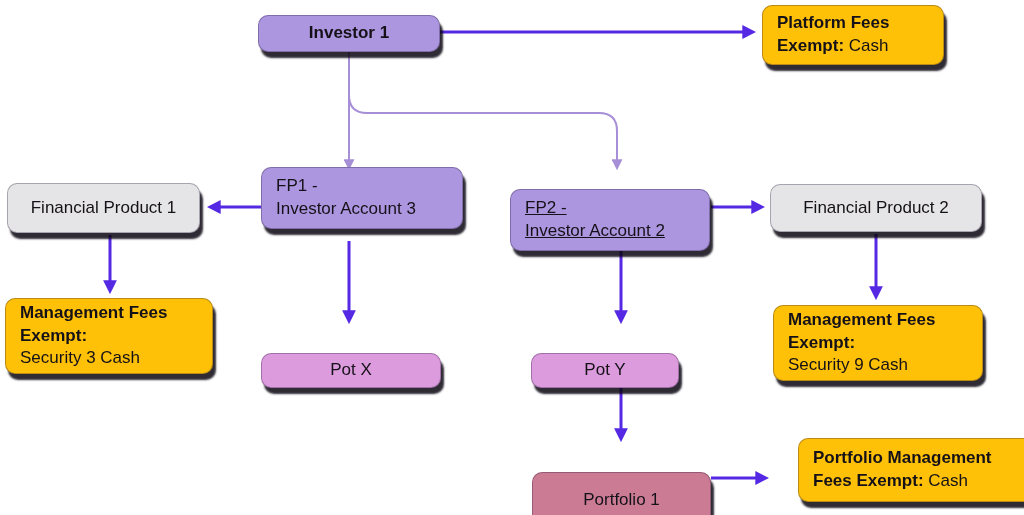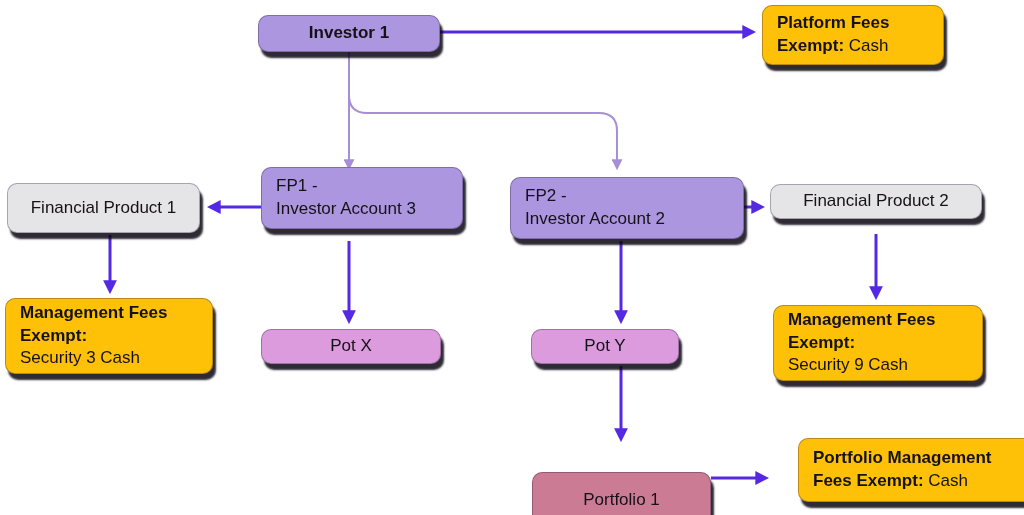--- a/index.html
+++ b/index.html
@@ -27,21 +27,21 @@
     font-size: 17px;
     line-height: 1.35;
     display: flex;
     align-items: center;
     border: 1px solid rgba(25, 12, 45, 0.30);
     box-shadow: 3px 6px 2px var(--shadow, rgba(10,6,16,0.85));
   }
   .node.center { justify-content: center; text-align: center; padding: 4px 10px; }
   .node.left   { justify-content: flex-end; text-align: left; padding: 9px 14px; }
   .purple { background: var(--node-purple, #AC96DF); }
-  .pink   { background: var(--node-pink, #DC9BDD); }
+  .pink   { background: var(--node-pink, #DC9BDD); margin-top: 24px; }
   .rose   { background: var(--node-rose, #CB7C94); margin-top: 25px; }
   .yellow { background: var(--node-yellow, #FFC107); }
   .gray   { background: var(--node-gray, #E5E4E6); }
   .bold, b { font-weight: 700; }
   .lines { width: 100%; }
 </style>
 </head>
 <body>
 
 <div class="canvas">
@@ -83,28 +83,28 @@
     <span>Financial Product 1</span>
   </div>
 
   <div class="node purple left" style="left:261px; top:167px; width:202px; height:62px;">
     <div class="lines">
       <div>FP1 -</div>
       <div>Investor Account 3</div>
     </div>
   </div>
 
-  <div class="node purple left" style="left:510px; top:177px; width:234px; height:62px;">
+  <div class="node purple left" style="left:510px; top:189px; width:200px; height:62px;text-decoration:underline;">
     <div class="lines">
       <div>FP2 -</div>
       <div>Investor Account 2</div>
     </div>
   </div>
 
-  <div class="node gray center" style="left:770px; top:184px; width:212px; height:35px;">
+  <div class="node gray center" style="left:770px; top:184px; width:212px; height:48px;">
     <span>Financial Product 2</span>
   </div>
 
   <div class="node yellow left" style="left:5px; top:298px; width:208px; height:76px;">
     <div class="lines">
       <div><b>Management Fees</b></div>
       <div><b>Exempt:</b></div>
       <div>Security 3 Cash</div>
     </div>
   </div>

